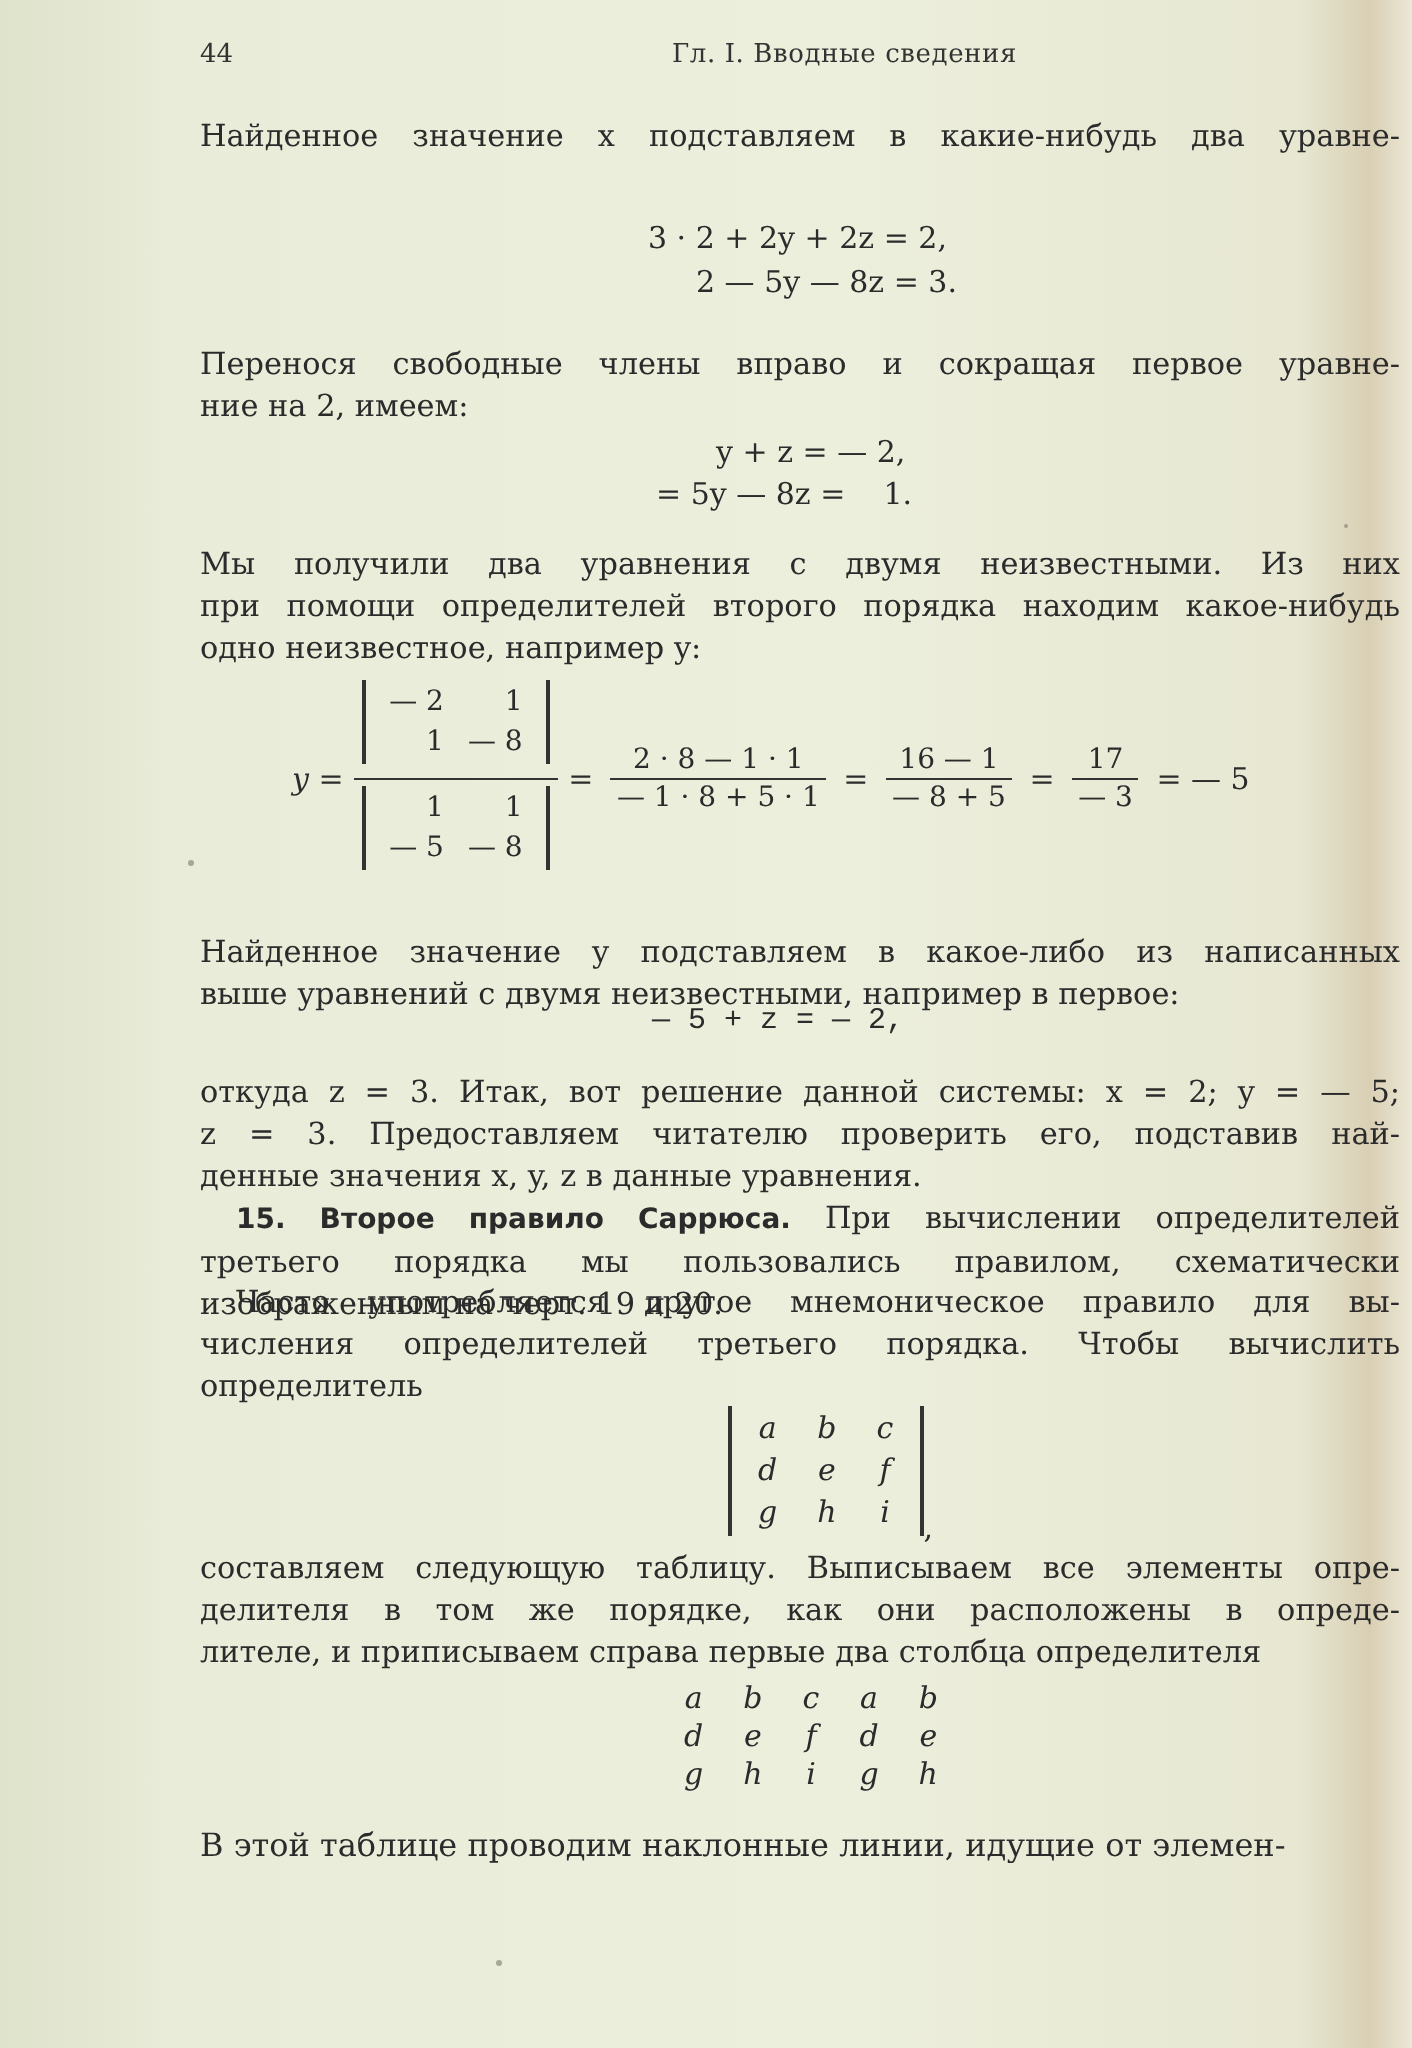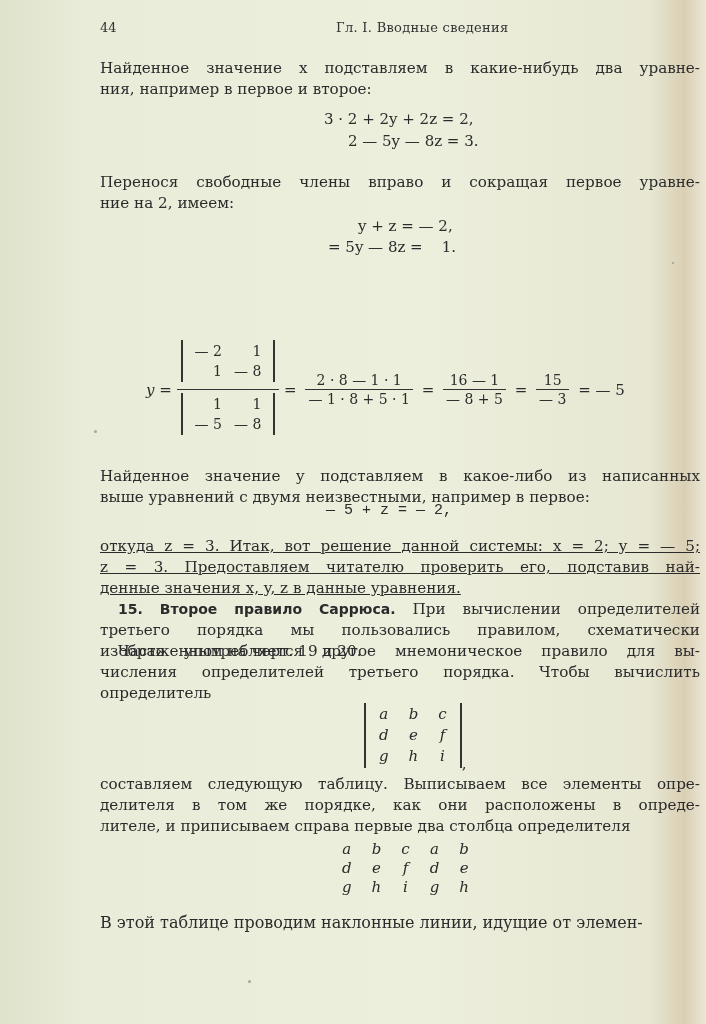--- a/index.html
+++ b/index.html
@@ -44,38 +44,42 @@
 
 <div class="page">
 
   <div class="abs running-head">
     <span class="pnum">44</span>
     <span class="title">Гл. I. Вводные сведения</span>
   </div>
 
   <div class="para" style="top:58px;">
     <span class="line">Найденное значение x подставляем в какие-нибудь два уравне-</span>
-    <span class="line last">ния, например в первое и второе:</span>
   </div>
 
   <div class="eq" style="top:108px; left:308px;">
     <div style="line-height:22px;">3 · 2 + 2y + 2z = 2,</div>
     <div style="line-height:22px; padding-left:24px;text-align:right;">2 — 5y — 8z = 3.</div>
   </div>
 
   <div class="para" style="top:172px;">
     <span class="line">Перенося свободные члены вправо и сокращая первое уравне-</span>
     <span class="line last">ние на 2, имеем:</span>
   </div>
 
   <div class="eq" style="top:216px; left:312px;">
     <div style="line-height:21px; padding-left:30px;">y +  z = — 2,</div>
     <div style="line-height:21px; white-space:pre;">= 5y — 8z =    1.</div>
   </div>
 
+  <div class="para" style="top:272px;">
+    <span class="line">Мы получили два уравнения с двумя неизвестными. Из них</span>
+    <span class="line">при помощи определителей второго порядка находим какое-нибудь</span>
+    <span class="line last">одно неизвестное, например y:</span>
+  </div>
 
   <div class="eq" style="top:340px; left:130px;">
     <span style="vertical-align:middle; font-style:italic;">y =</span>
     <span class="bigfrac">
       <span class="num">
         <span class="det">
           <table>
               <tbody>
                 <tr>
             <td>— 2</td>
@@ -111,34 +115,34 @@
       <span class="num">2 · 8 — 1 · 1</span>
       <span class="den">— 1 · 8 + 5 · 1</span>
     </span>
     <span style="vertical-align:middle;">=</span>
     <span class="frac">
       <span class="num">16 — 1</span>
       <span class="den">— 8 + 5</span>
     </span>
     <span style="vertical-align:middle;">=</span>
     <span class="frac">
-      <span class="num">15</span>
+      <span class="num">17</span>
       <span class="den">— 3</span>
     </span>
     <span style="vertical-align:middle;">= — 5</span>
   </div>
 
   <div class="para" style="top:455px;margin-top:11px;">
     <span class="line">Найденное значение y подставляем в какое-либо из написанных</span>
     <span class="line last">выше уравнений с двумя неизвестными, например в первое:</span>
   </div>
 
   <div class="eq" style="top:502px; left:310px;font-family:Liberation Mono, monospace;">— 5 + z = — 2,</div>
 
-  <div class="para" style="top:536px;text-decoration:underline;">
+  <div class="para" style="top:536px;">
     <span class="line">откуда z = 3. Итак, вот решение данной системы: x = 2; y = — 5;</span>
     <span class="line">z = 3. Предоставляем читателю проверить его, подставив най-</span>
     <span class="line last">денные значения x, y, z в данные уравнения.</span>
   </div>
 
   <div class="para" style="top:599px;">
     <span class="line indent">
       <span class="bold-sans">15.</span>
       <span class="bold-sans">Второе правило Саррюса.</span>
       <span>При вычислении определителей</span>

